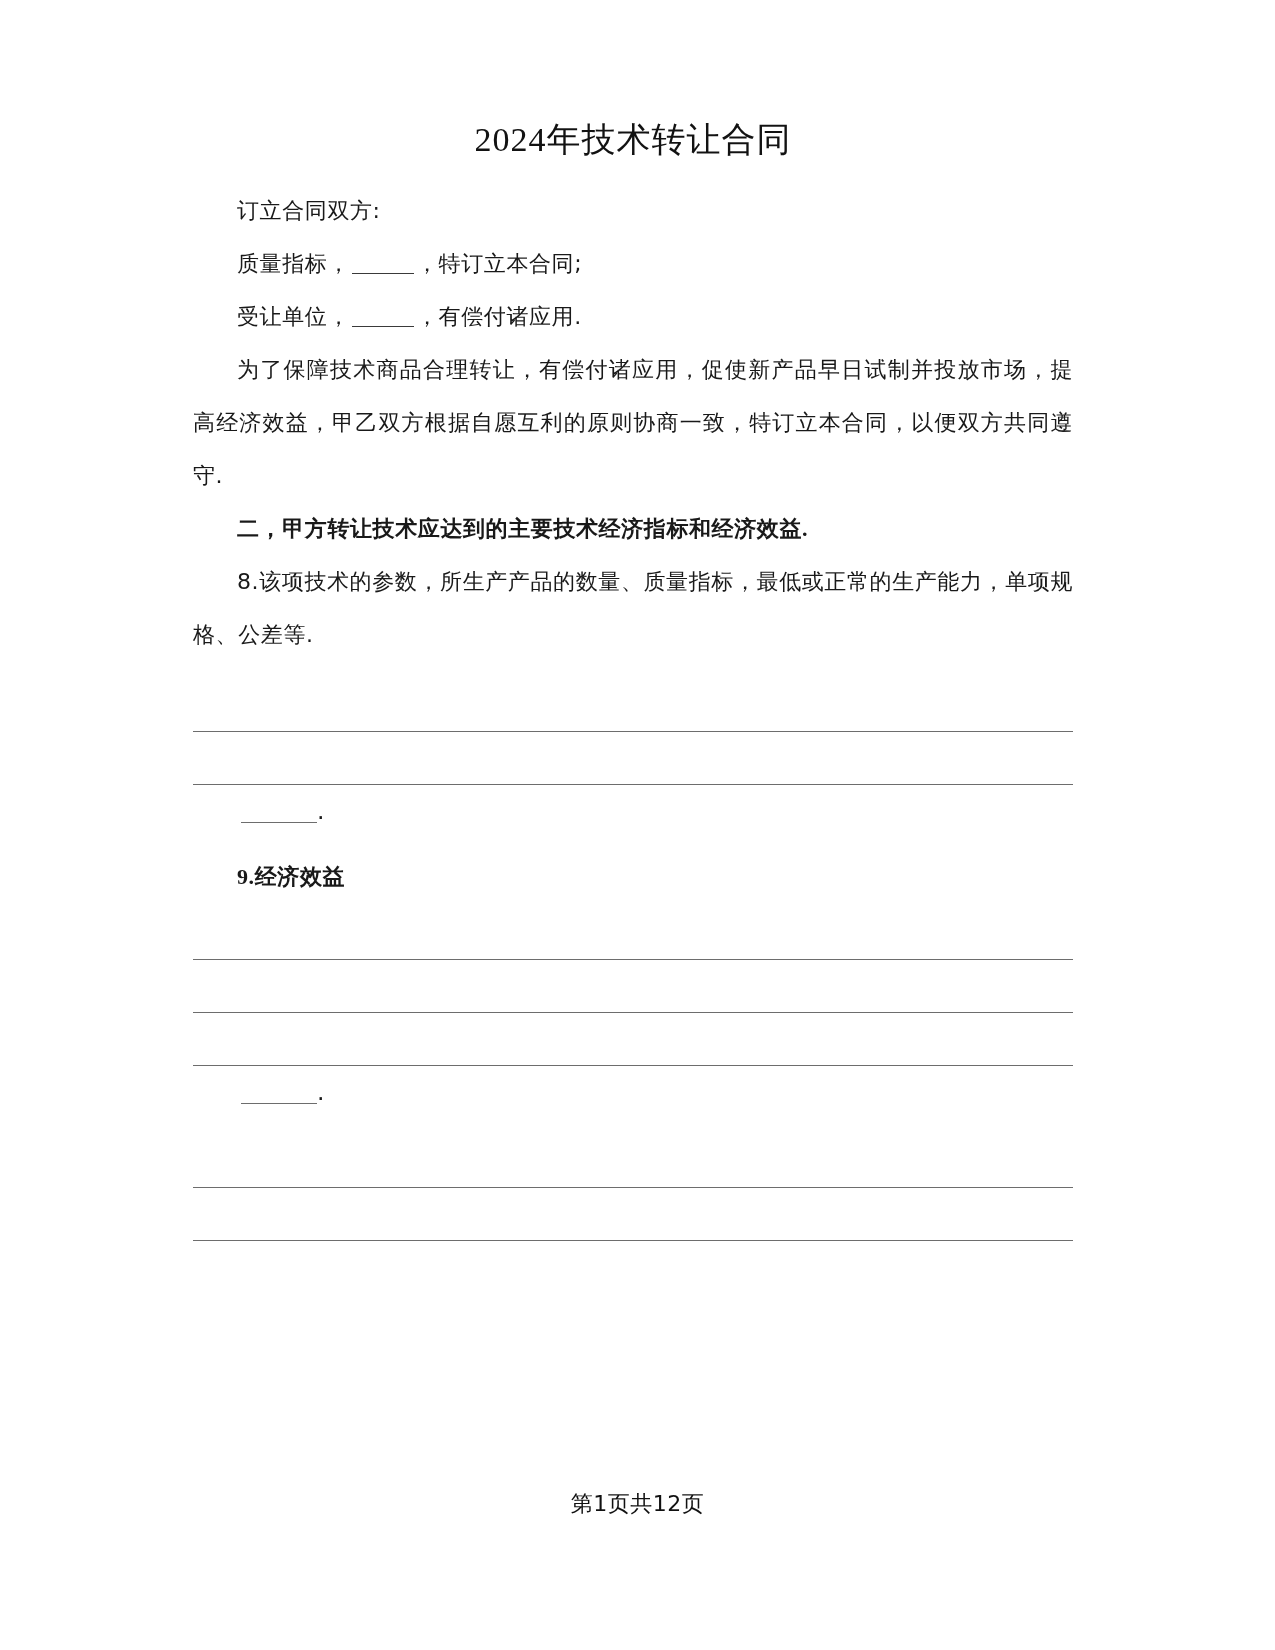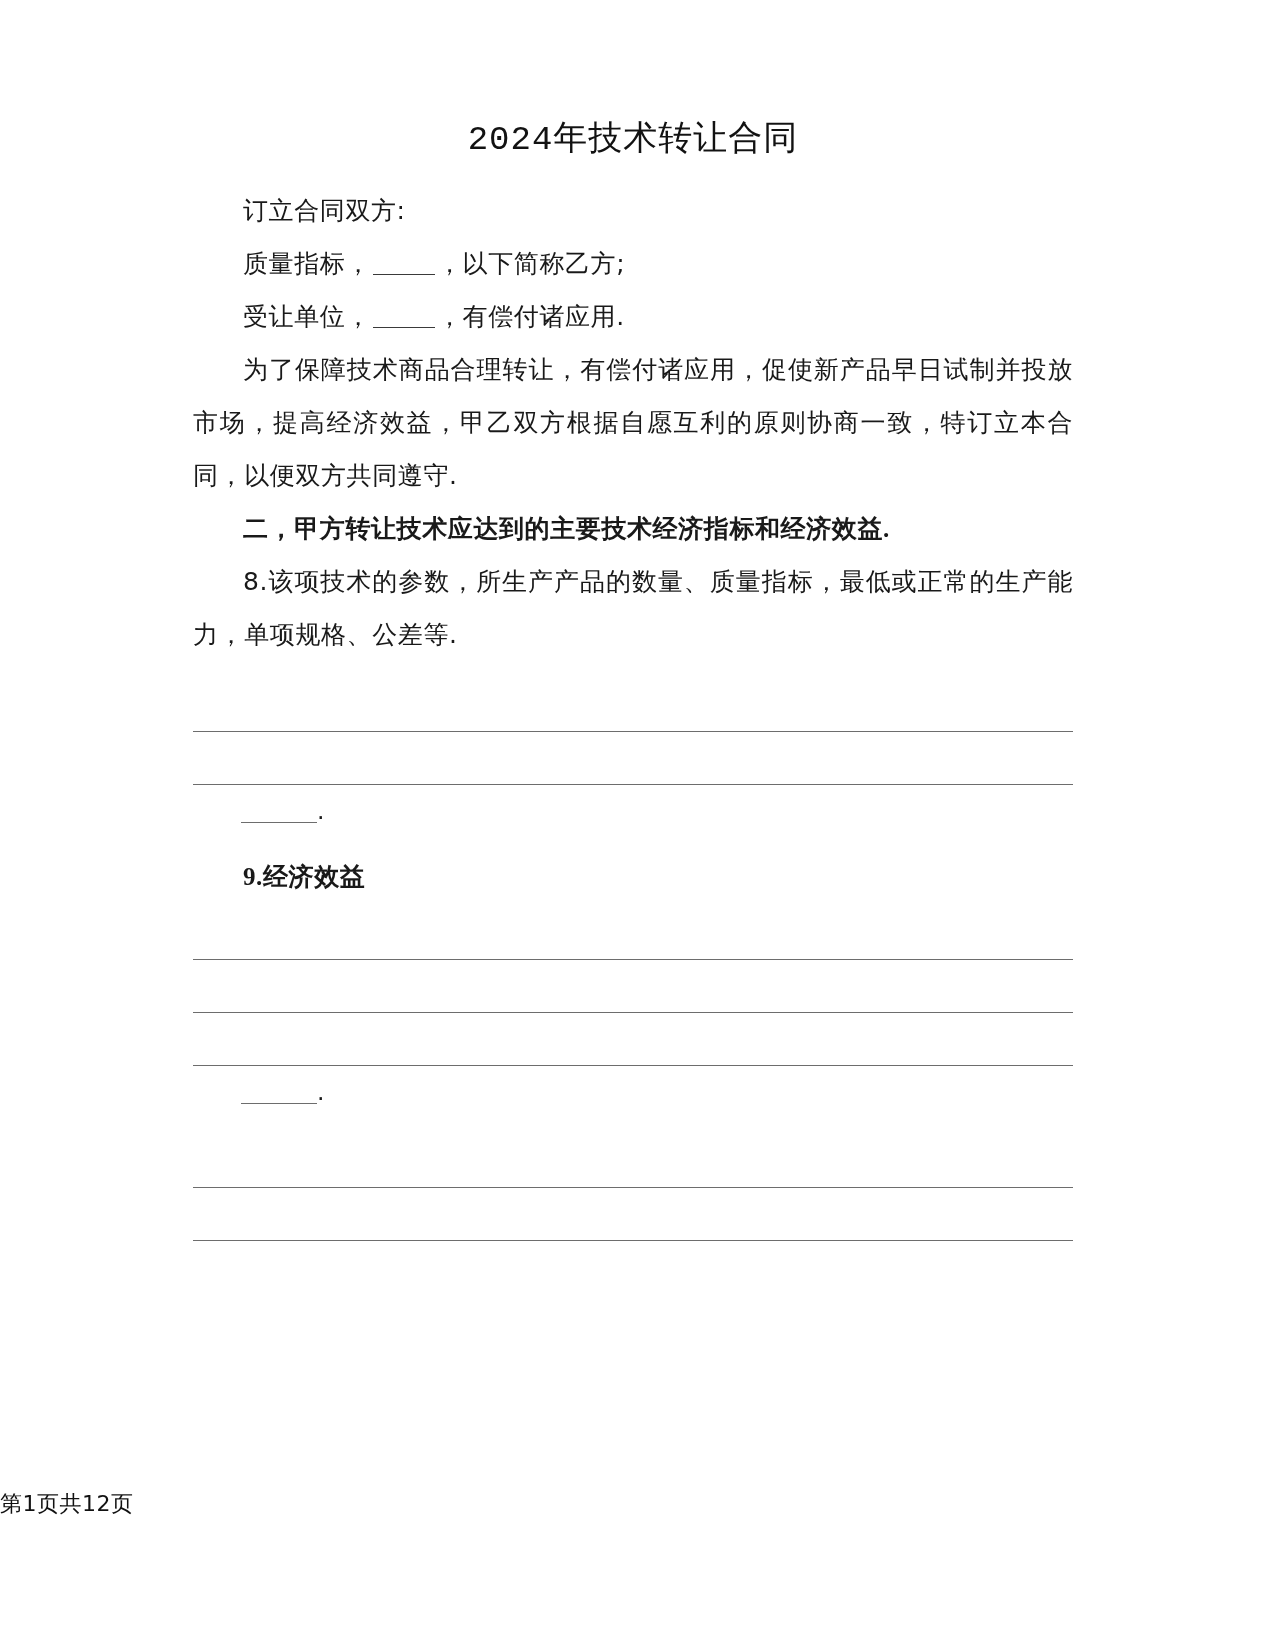--- a/index.html
+++ b/index.html
@@ -26,24 +26,24 @@
     width: 880px;
   }
   .doc-title {
     text-align: center;
     font-size: 34px;
     line-height: 1.3;
     font-weight: 500;
     color: #121212;
     letter-spacing: 1px;
     margin: 0 0 22px 0;
-    font-family: Liberation Mono, monospace;
+    font-family: Liberation Serif, serif;
   }
   .para {
-    font-size: 25px;
+    font-size: 22px;
     line-height: 53px;
     color: #191919;
     margin: 0;
     text-align: justify;
     letter-spacing: 0.6px;
     font-family: "DejaVu Sans", "Liberation Sans", sans-serif;
   }
   .para.indent {
     text-indent: 2em;
   }
@@ -92,38 +92,39 @@
     height: 30px;
   }
   .blank-gap-sm {
     height: 16px;
   }
   .footer {
     position: absolute;
     left: 0;
     right: 0;
     top: 1489px;
+    text-align: center;
     font-size: 22px;
     color: #111111;
     letter-spacing: 0.5px;
     font-family: "DejaVu Sans", "Liberation Sans", sans-serif;
   }
 </style>
 </head>
 <body>
 
 <div class="page">
 
   <div class="doc-body">
 
     <h1 class="doc-title">2024年技术转让合同</h1>
 
     <p class="para indent">订立合同双方:</p>
 
-    <p class="para indent"><span>质量指标，</span><span class="short-line"></span><span>，以下简称乙方;</span></p>
+    <p class="para indent"><span>质量指标，</span><span class="short-line"></span><span>，特订立本合同;</span></p>
 
     <p class="para indent"><span>受让单位，</span><span class="short-line"></span><span>，有偿付诸应用.</span></p>
 
     <p class="para indent">为了保障技术商品合理转让，有偿付诸应用，促使新产品早日试制并投放市场，提高经济效益，甲乙双方根据自愿互利的原则协商一致，特订立本合同，以便双方共同遵守.</p>
 
 
     <p class="para indent bold">二，甲方转让技术应达到的主要技术经济指标和经济效益.</p>
 
     <p class="para indent">8.该项技术的参数，所生产产品的数量、质量指标，最低或正常的生产能力，单项规格、公差等.</p>
 

